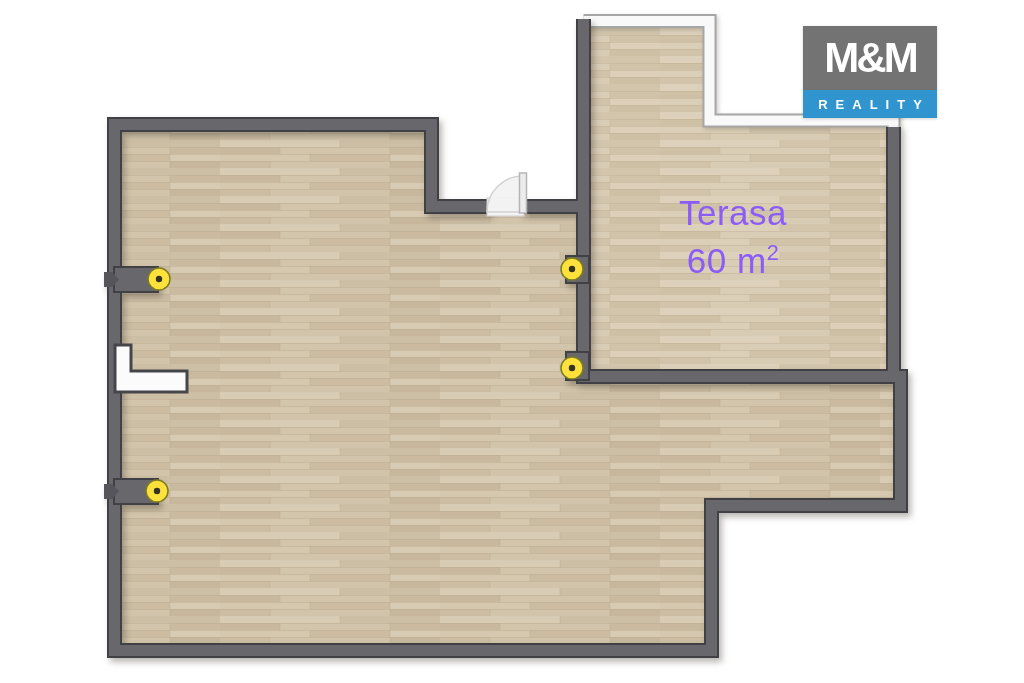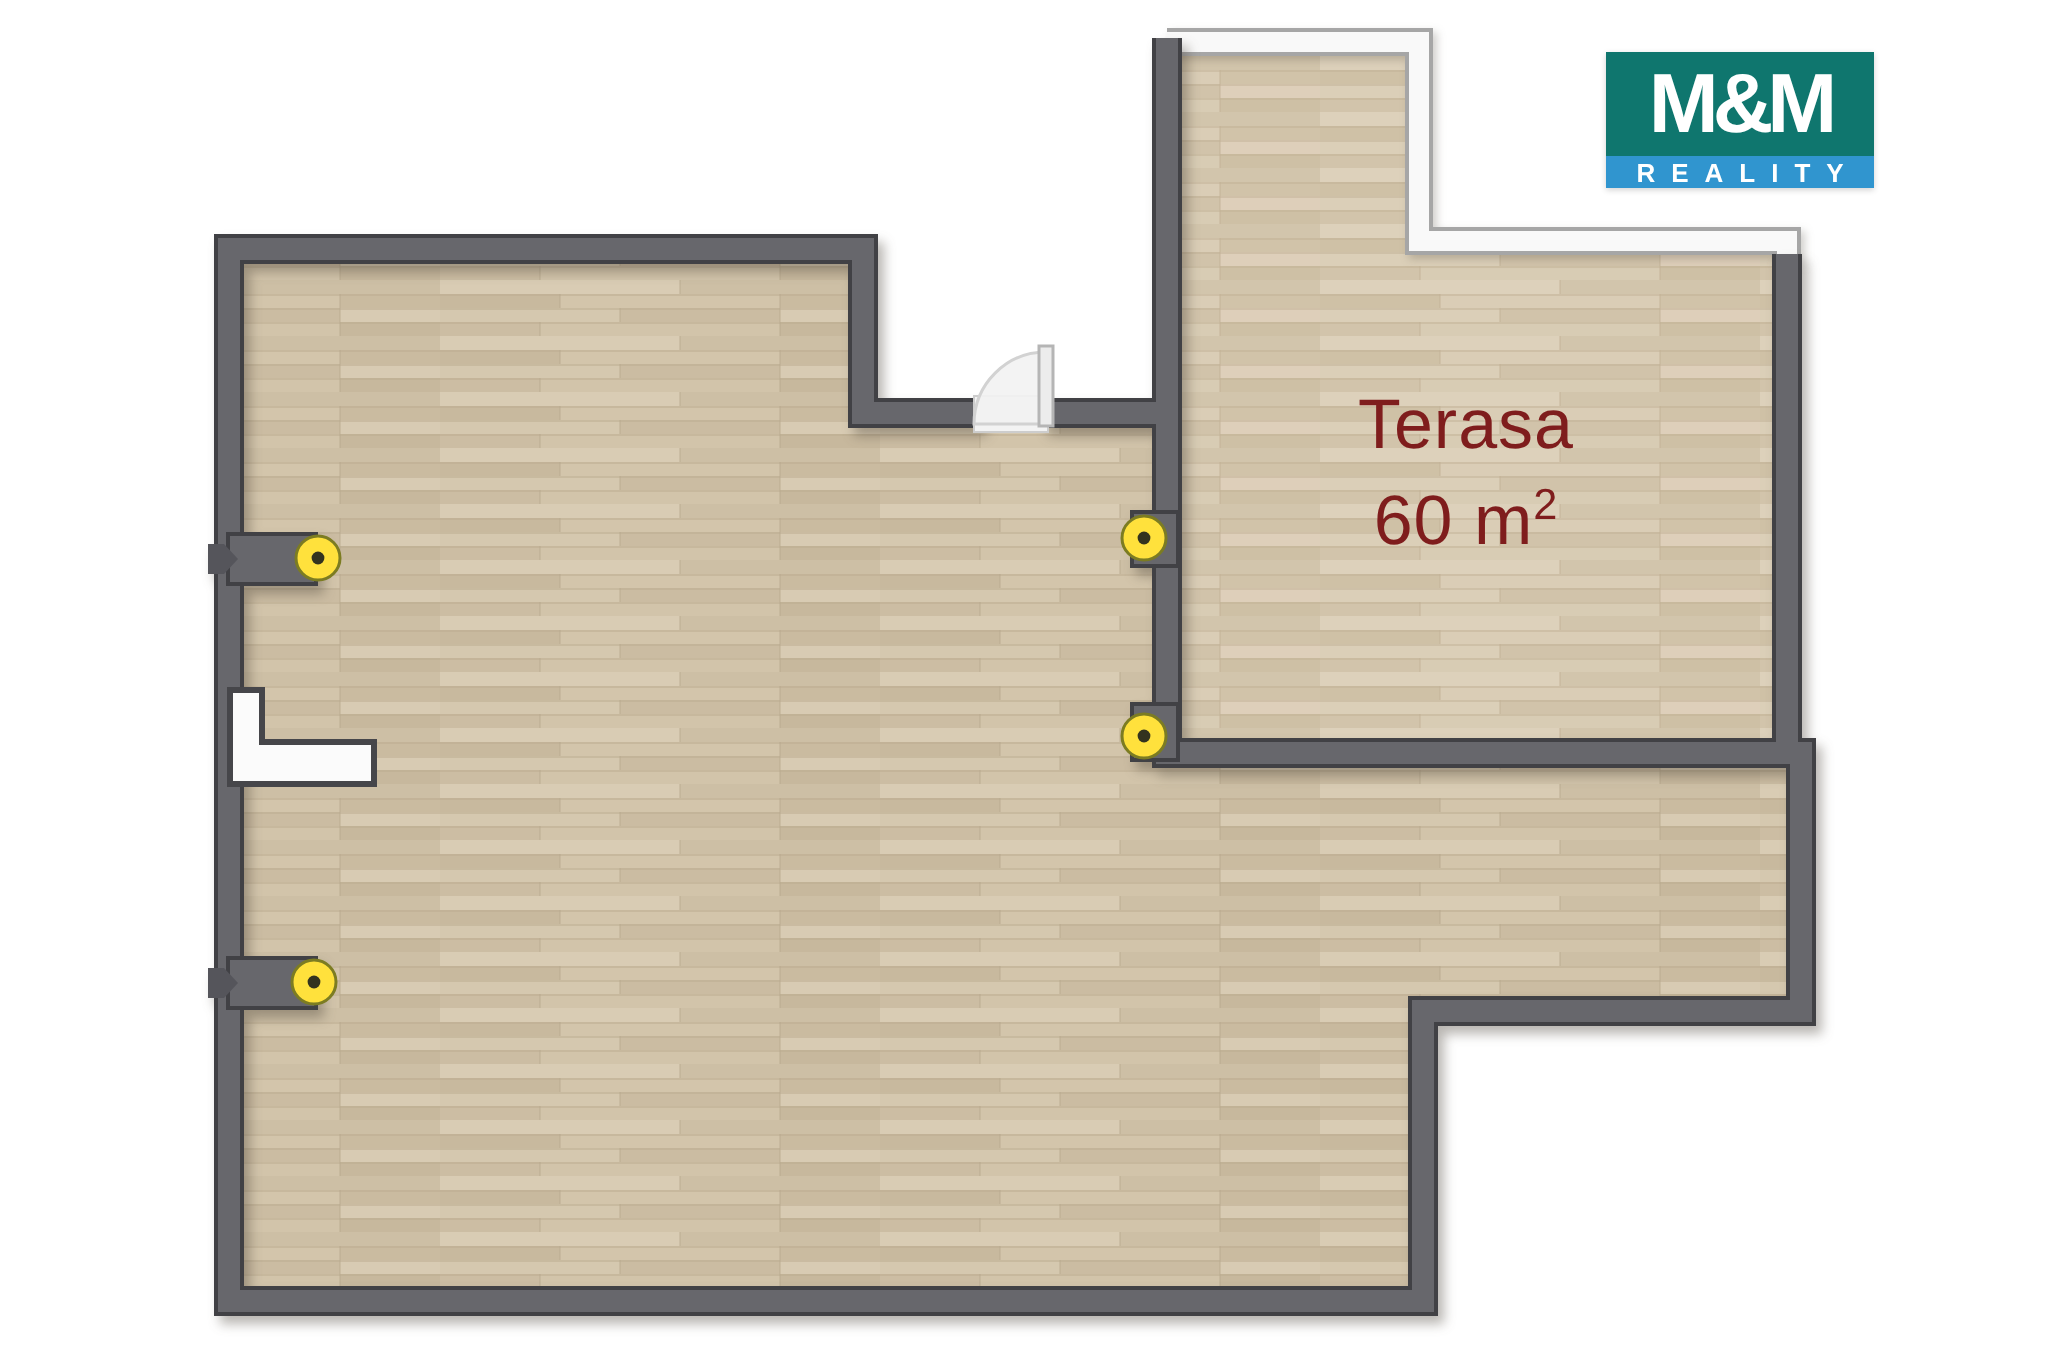--- a/index.html
+++ b/index.html
@@ -9,42 +9,42 @@
     background:#ffffff;
     overflow:hidden;
     font-family:"Liberation Sans", sans-serif;
   }
   .plan-svg{position:absolute;left:0;top:0;}
   .walls-group{filter:drop-shadow(3px 4px 3px rgba(70,62,52,0.38));}
   .rail-group{filter:drop-shadow(2px 2px 2px rgba(70,62,52,0.25));}
   .room-label{
     position:absolute;
     text-align:center;
-    color:#7f1d1d;
+    color:#8b5cf6;
     font-family:"Liberation Sans", sans-serif;
     z-index:5;
     line-height:1.36;
     letter-spacing:0.5px;
   }
   .room-label .line{white-space:nowrap;}
   .terrace-label{left:633px;top:189px;width:200px;font-size:35px;}
   .main-label{left:337px;top:406px;width:200px;font-size:37px;}
   .room-label sup{font-size:0.62em;line-height:0;}
   .logo{
     position:absolute;left:803px;top:26px;width:134px;z-index:6;
     box-shadow:0 1px 3px rgba(0,0,0,0.18);
   }
   .logo-top{
-    height:52px;background:#0f766e;color:#ffffff;
+    height:64px;background:#737373;color:#ffffff;
     display:flex;align-items:center;justify-content:center;
     font-size:42px;font-weight:700;letter-spacing:-3px;
     font-family:"Liberation Sans", sans-serif;
   }
   .logo-bottom{
-    height:16px;background:#3095cf;color:#ffffff;
+    height:28px;background:#3095cf;color:#ffffff;
     display:flex;align-items:center;justify-content:center;
     font-size:13px;font-weight:700;letter-spacing:8px;
     text-indent:8px;
     font-family:"Liberation Sans", sans-serif;
   }
 </style>
 </head>
 <body>
 
 <div class="stage">

